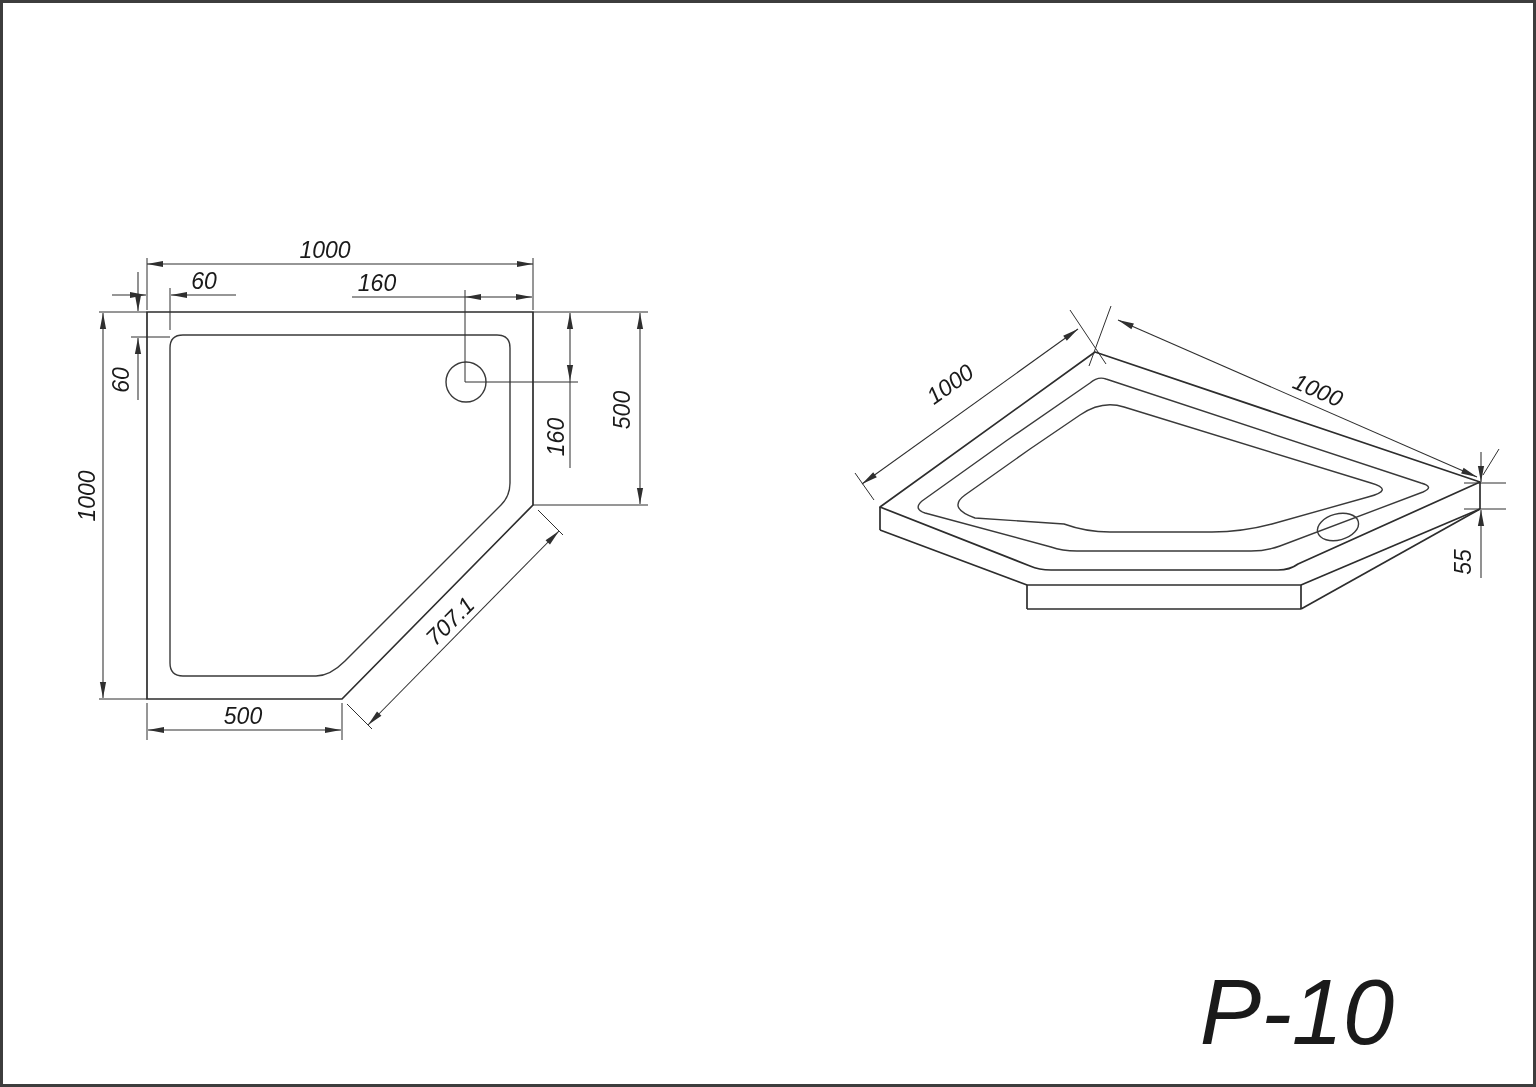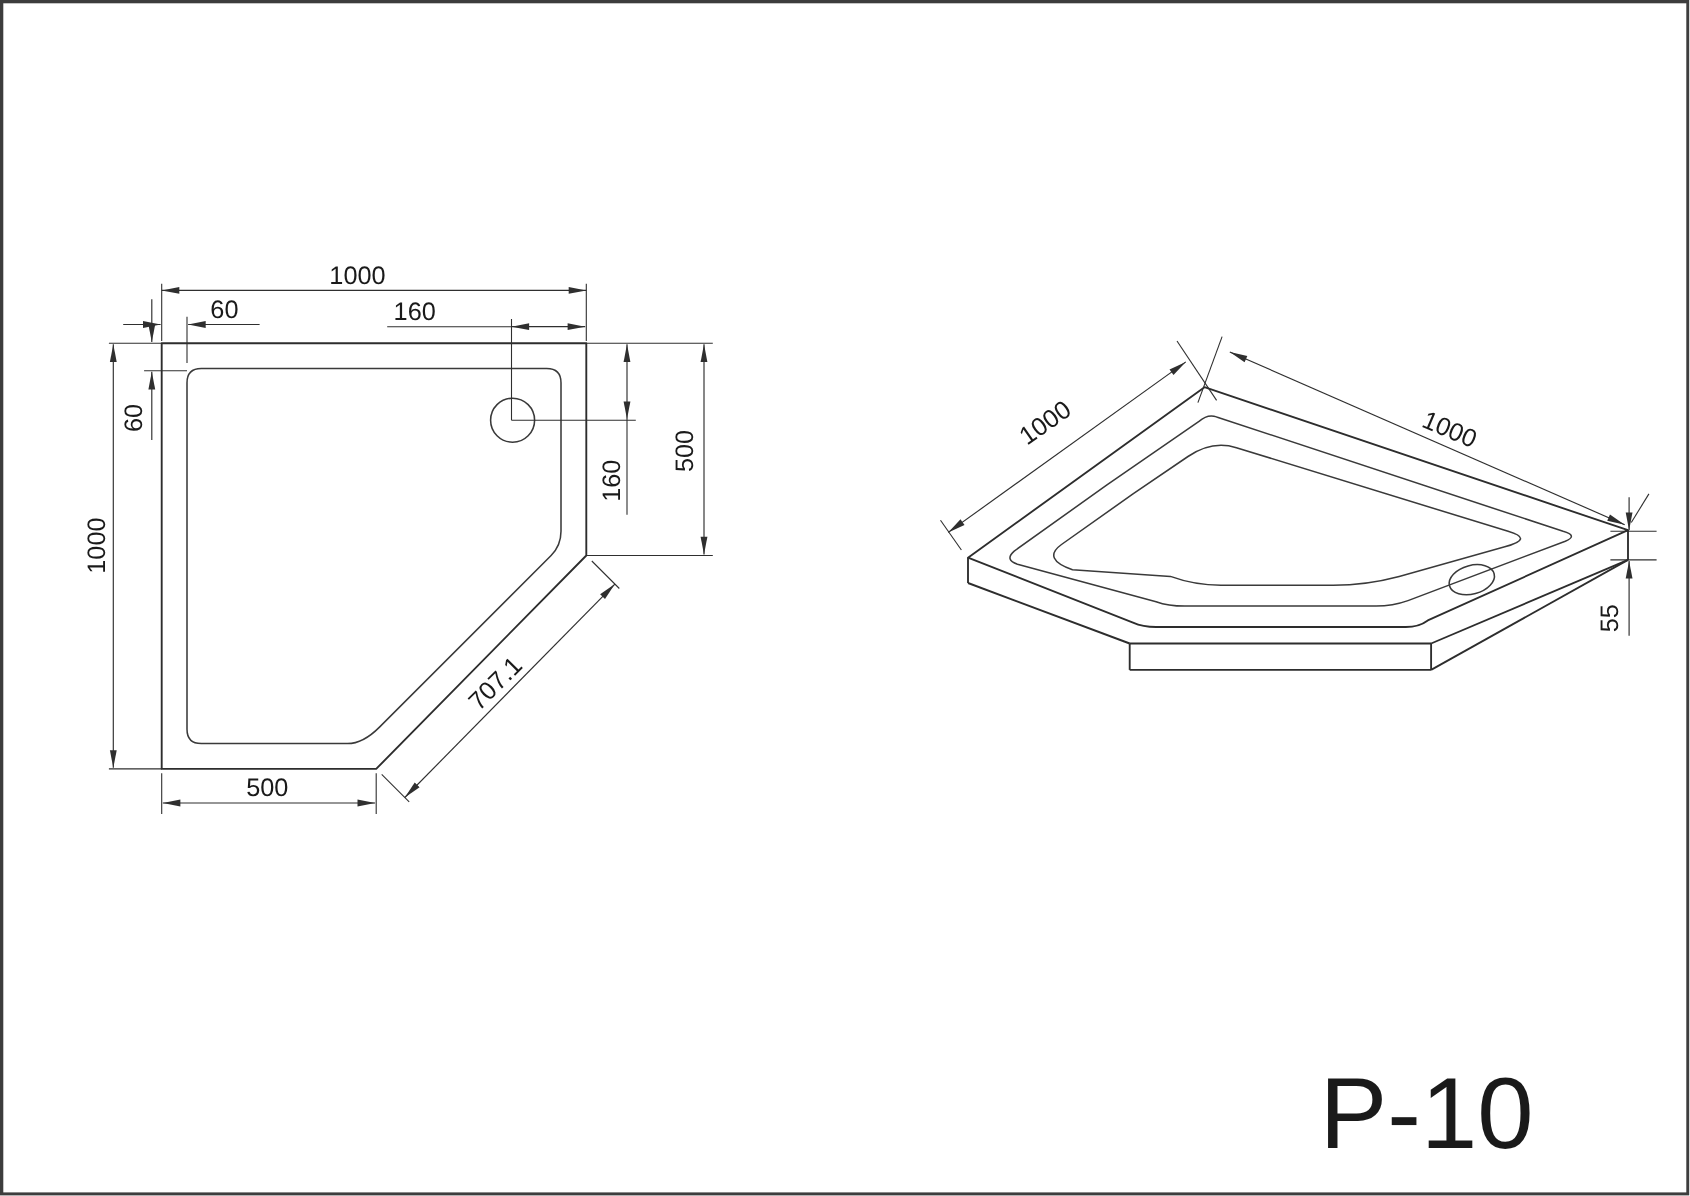--- a/index.html
+++ b/index.html
@@ -1,16 +1,16 @@
 <!DOCTYPE html>
 <html><head>
 <meta charset="utf-8">
 <style>
   html, body { margin: 0; padding: 0; background: #ffffff; }
-  .sheet { width: 1536px; height: 1087px; position: relative; background: #ffffff; }
+  .sheet { width: 1536px; height: 1087px; position: relative; background: #ffffff; font-style: italic; }
   svg { display: block; }
   .geo   { stroke: #2d2d2d; stroke-width: 1.7; fill: none; stroke-linejoin: round; }
   .geo2  { stroke: #3a3a3a; stroke-width: 1.4; fill: none; stroke-linejoin: round; }
   .dim   { stroke: #2f2f2f; stroke-width: 1.05; fill: none; }
   .ext   { stroke: #2f2f2f; stroke-width: 1.0; fill: none; }
   text   { font-family: "Liberation Sans", "DejaVu Sans", sans-serif; fill: #1a1a1a; }
   .dimtext { font-size: 23px; }
   .model   { font-size: 92px; }
   #arrhead { fill: #2f2f2f; }
 </style>

